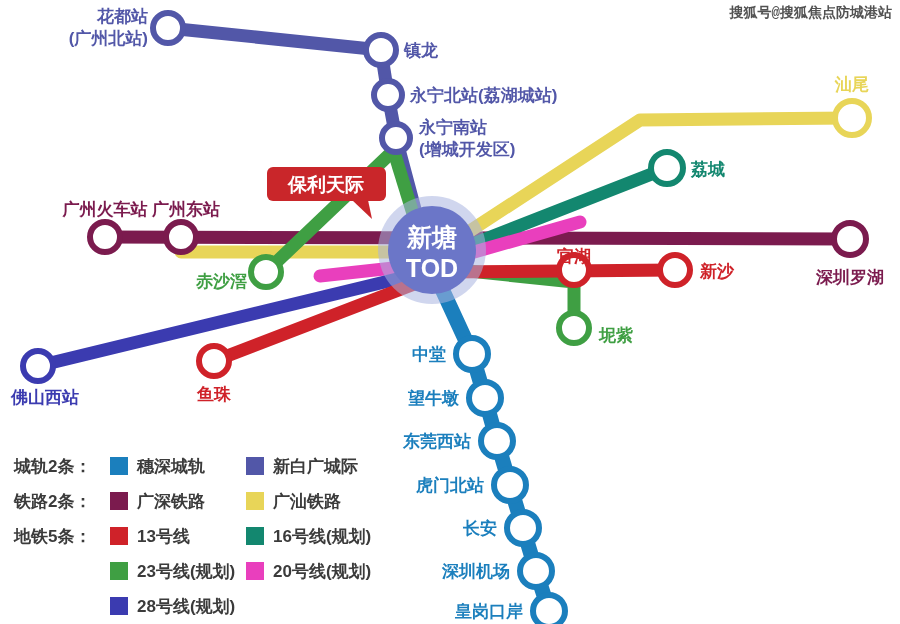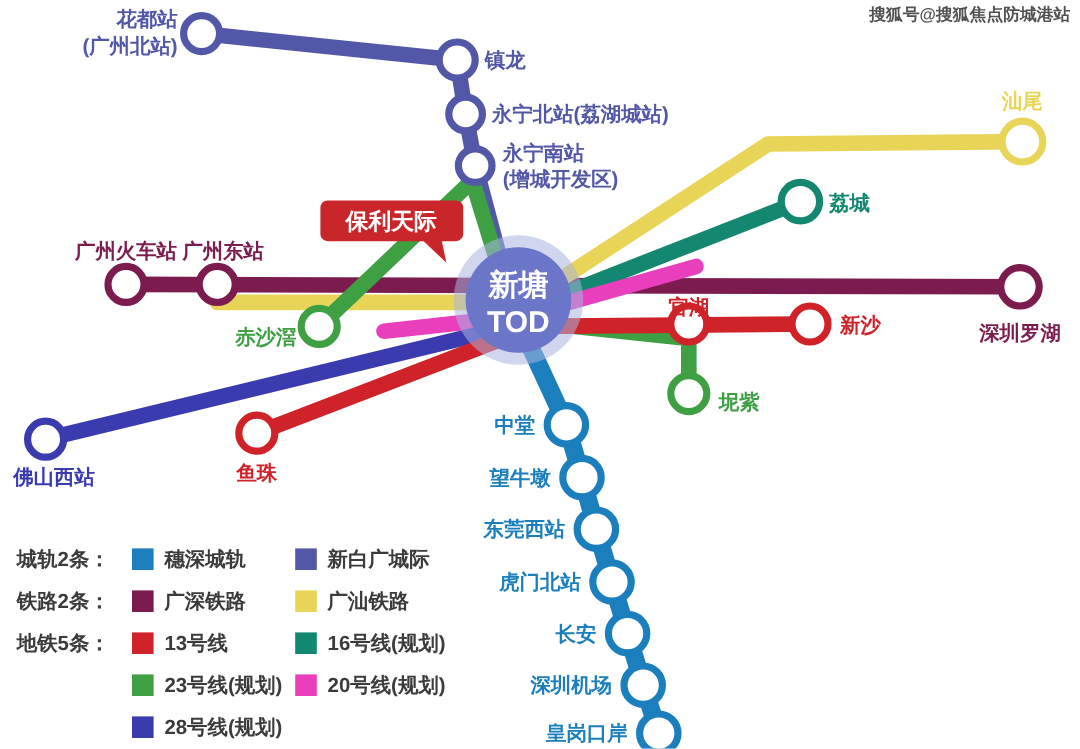--- a/index.html
+++ b/index.html
@@ -1,21 +1,21 @@
 <!DOCTYPE html>
 <html><head>
 <meta charset="utf-8">
 <style>
   html,body{margin:0;padding:0;background:#fff;}
   body{width:900px;height:624px;position:relative;overflow:hidden;
        font-family:"Liberation Sans","DejaVu Sans",sans-serif;}
   #map{position:absolute;left:0;top:0;width:900px;height:624px;}
   .wm{position:absolute;right:8px;top:4px;font-size:14px;font-weight:bold;
       color:#2b2b2b;opacity:.82;letter-spacing:0px;white-space:nowrap;
-      font-family:Liberation Sans, sans-serif;}
+      font-family:Liberation Mono, monospace;}
   text{font-family:"Liberation Sans","DejaVu Sans",sans-serif;}
   .lbl{font-size:17px;font-weight:bold;}
   .lgd{font-size:17px;font-weight:bold;fill:#3b3b3b;}
   .hubtxt{font-size:25px;font-weight:bold;fill:#ffffff;}
   .poi{font-size:19px;font-weight:bold;fill:#ffffff;}
 </style>
 </head>
 <body>
 
 <div class="wm">搜狐号@搜狐焦点防城港站</div>

